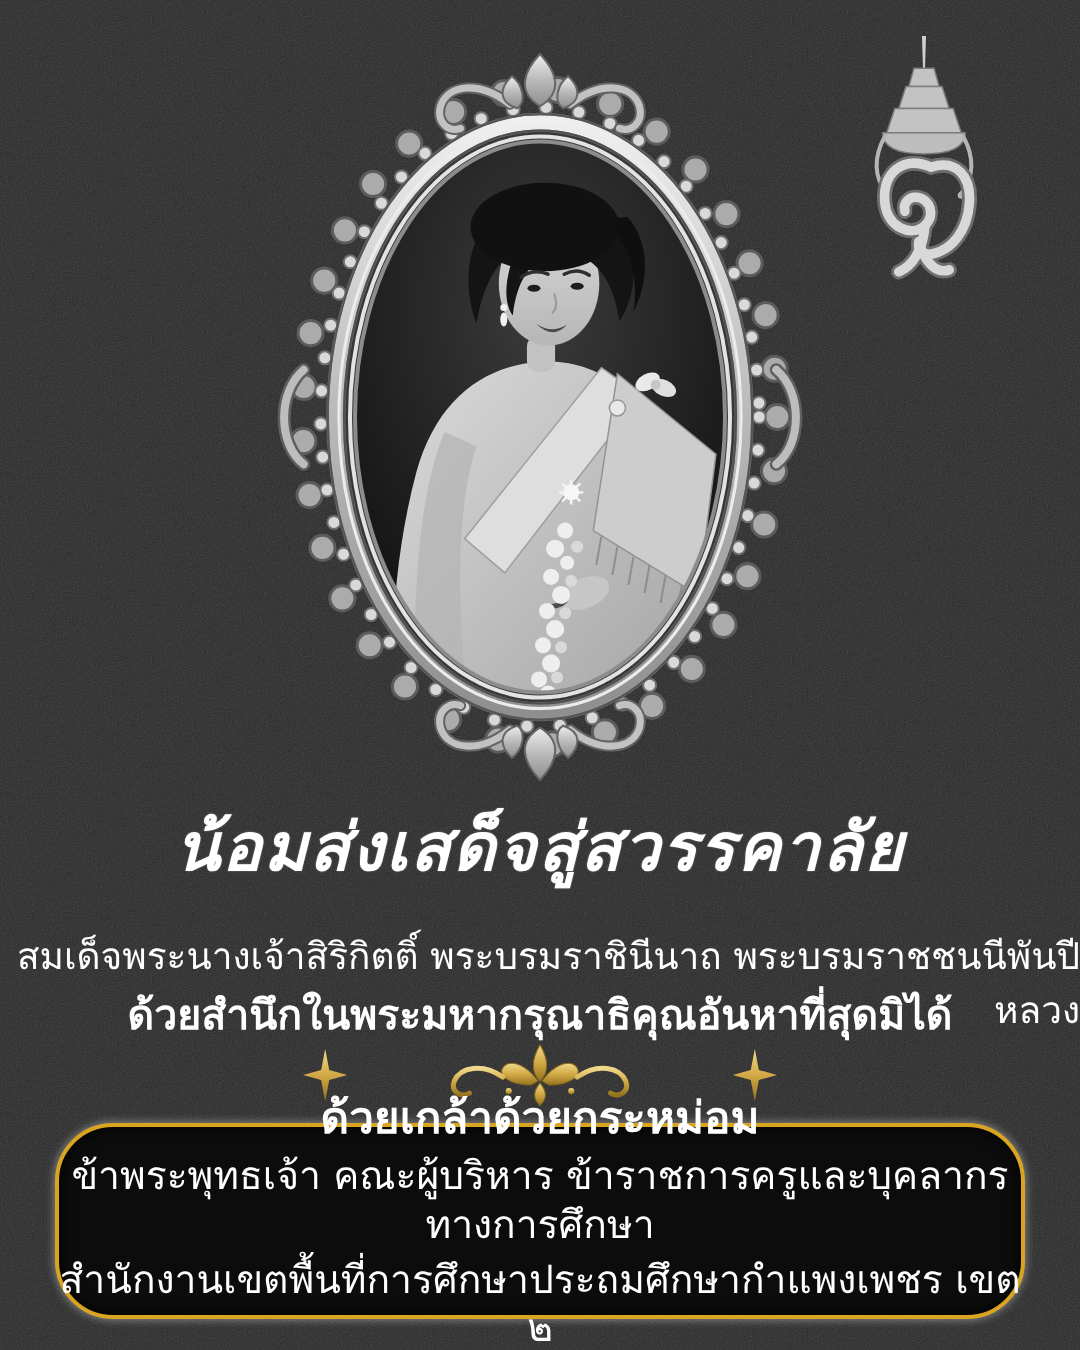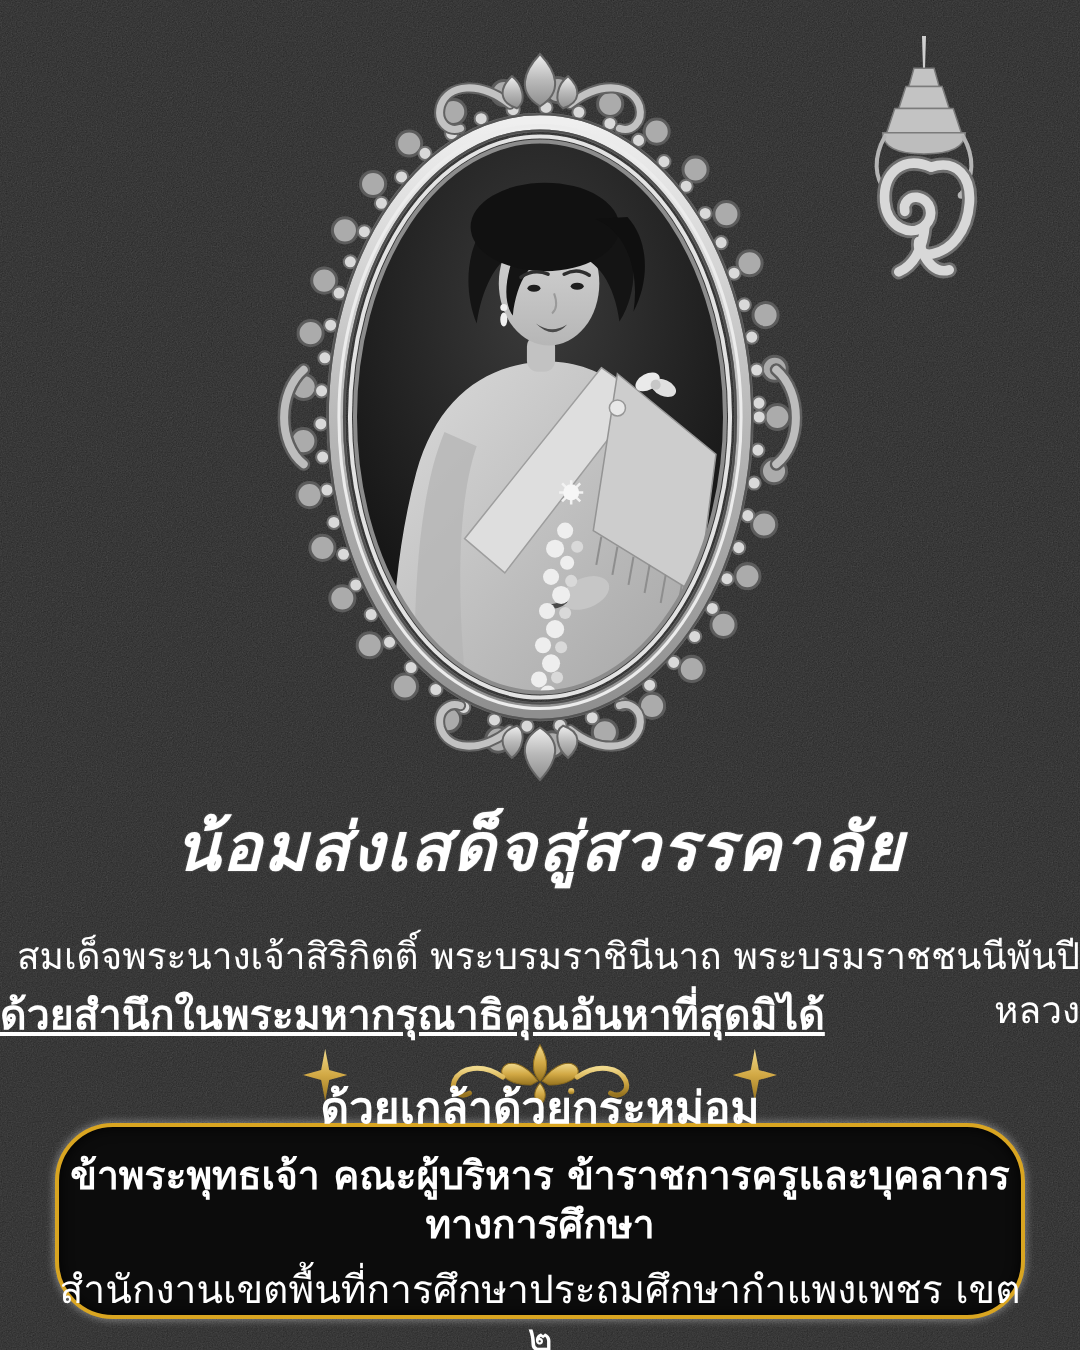--- a/index.html
+++ b/index.html
@@ -7,30 +7,30 @@
           font-family:"DejaVu Sans","Liberation Sans",sans-serif;color:#fff;}
   .bg-texture{position:absolute;left:0;top:0;pointer-events:none;}
   .cypher{position:absolute;left:868px;top:34px;width:112px;height:252px;}
   .frame-wrap{position:absolute;left:263px;top:50px;width:554px;height:734px;}
   .headline{position:absolute;left:0;top:798px;width:100%;text-align:center;
             font-family:"DejaVu Serif","Liberation Serif",serif;font-style:italic;
             font-size:66px;font-weight:600;letter-spacing:2px;line-height:1.5;
             text-shadow:0 0 2px rgba(255,255,255,.35);}
   .royal-name{position:absolute;left:0;top:930px;width:100%;text-align:right;
               font-size:37px;font-weight:500;line-height:1.45;}
-  .gratitude{position:absolute;left:0;top:986px;width:100%;text-align:left;
-             font-size:41px;font-weight:700;line-height:1.45;text-decoration:underline;}
+  .gratitude{position:absolute;left:0;top:986px;width:100%;text-align:center;
+             font-size:41px;font-weight:700;line-height:1.45;}
   .divider{position:absolute;left:303px;top:1042px;width:474px;height:66px;}
   .tribute-box{position:absolute;left:55px;top:1123px;width:962px;height:188px;
                background:#0c0c0c;border:4px solid #d9a521;border-radius:58px;
                box-shadow:0 0 9px 1px rgba(255,255,255,.40), inset 0 0 14px rgba(0,0,0,.9);
                display:flex;flex-direction:column;align-items:center;justify-content:center;
-               gap:16px;text-align:center;}
+               gap:6px;text-align:center;}
   .t1{font-size:44px;font-weight:600;line-height:1.3;}
-  .t2{font-size:39px;font-weight:700;line-height:1.25;}
+  .t2{font-size:39px;font-weight:400;line-height:1.25;}
   .t3{font-size:39px;font-weight:500;line-height:1.25;}
 </style>
 </head>
 <body>
 
 <div class="canvas">
 
   <svg class="bg-texture" width="1080" height="1350">
     <filter id="noise">
         <feTurbulence type="fractalNoise" baseFrequency="0.8" numOctaves="2" stitchTiles="stitch"></feTurbulence>

